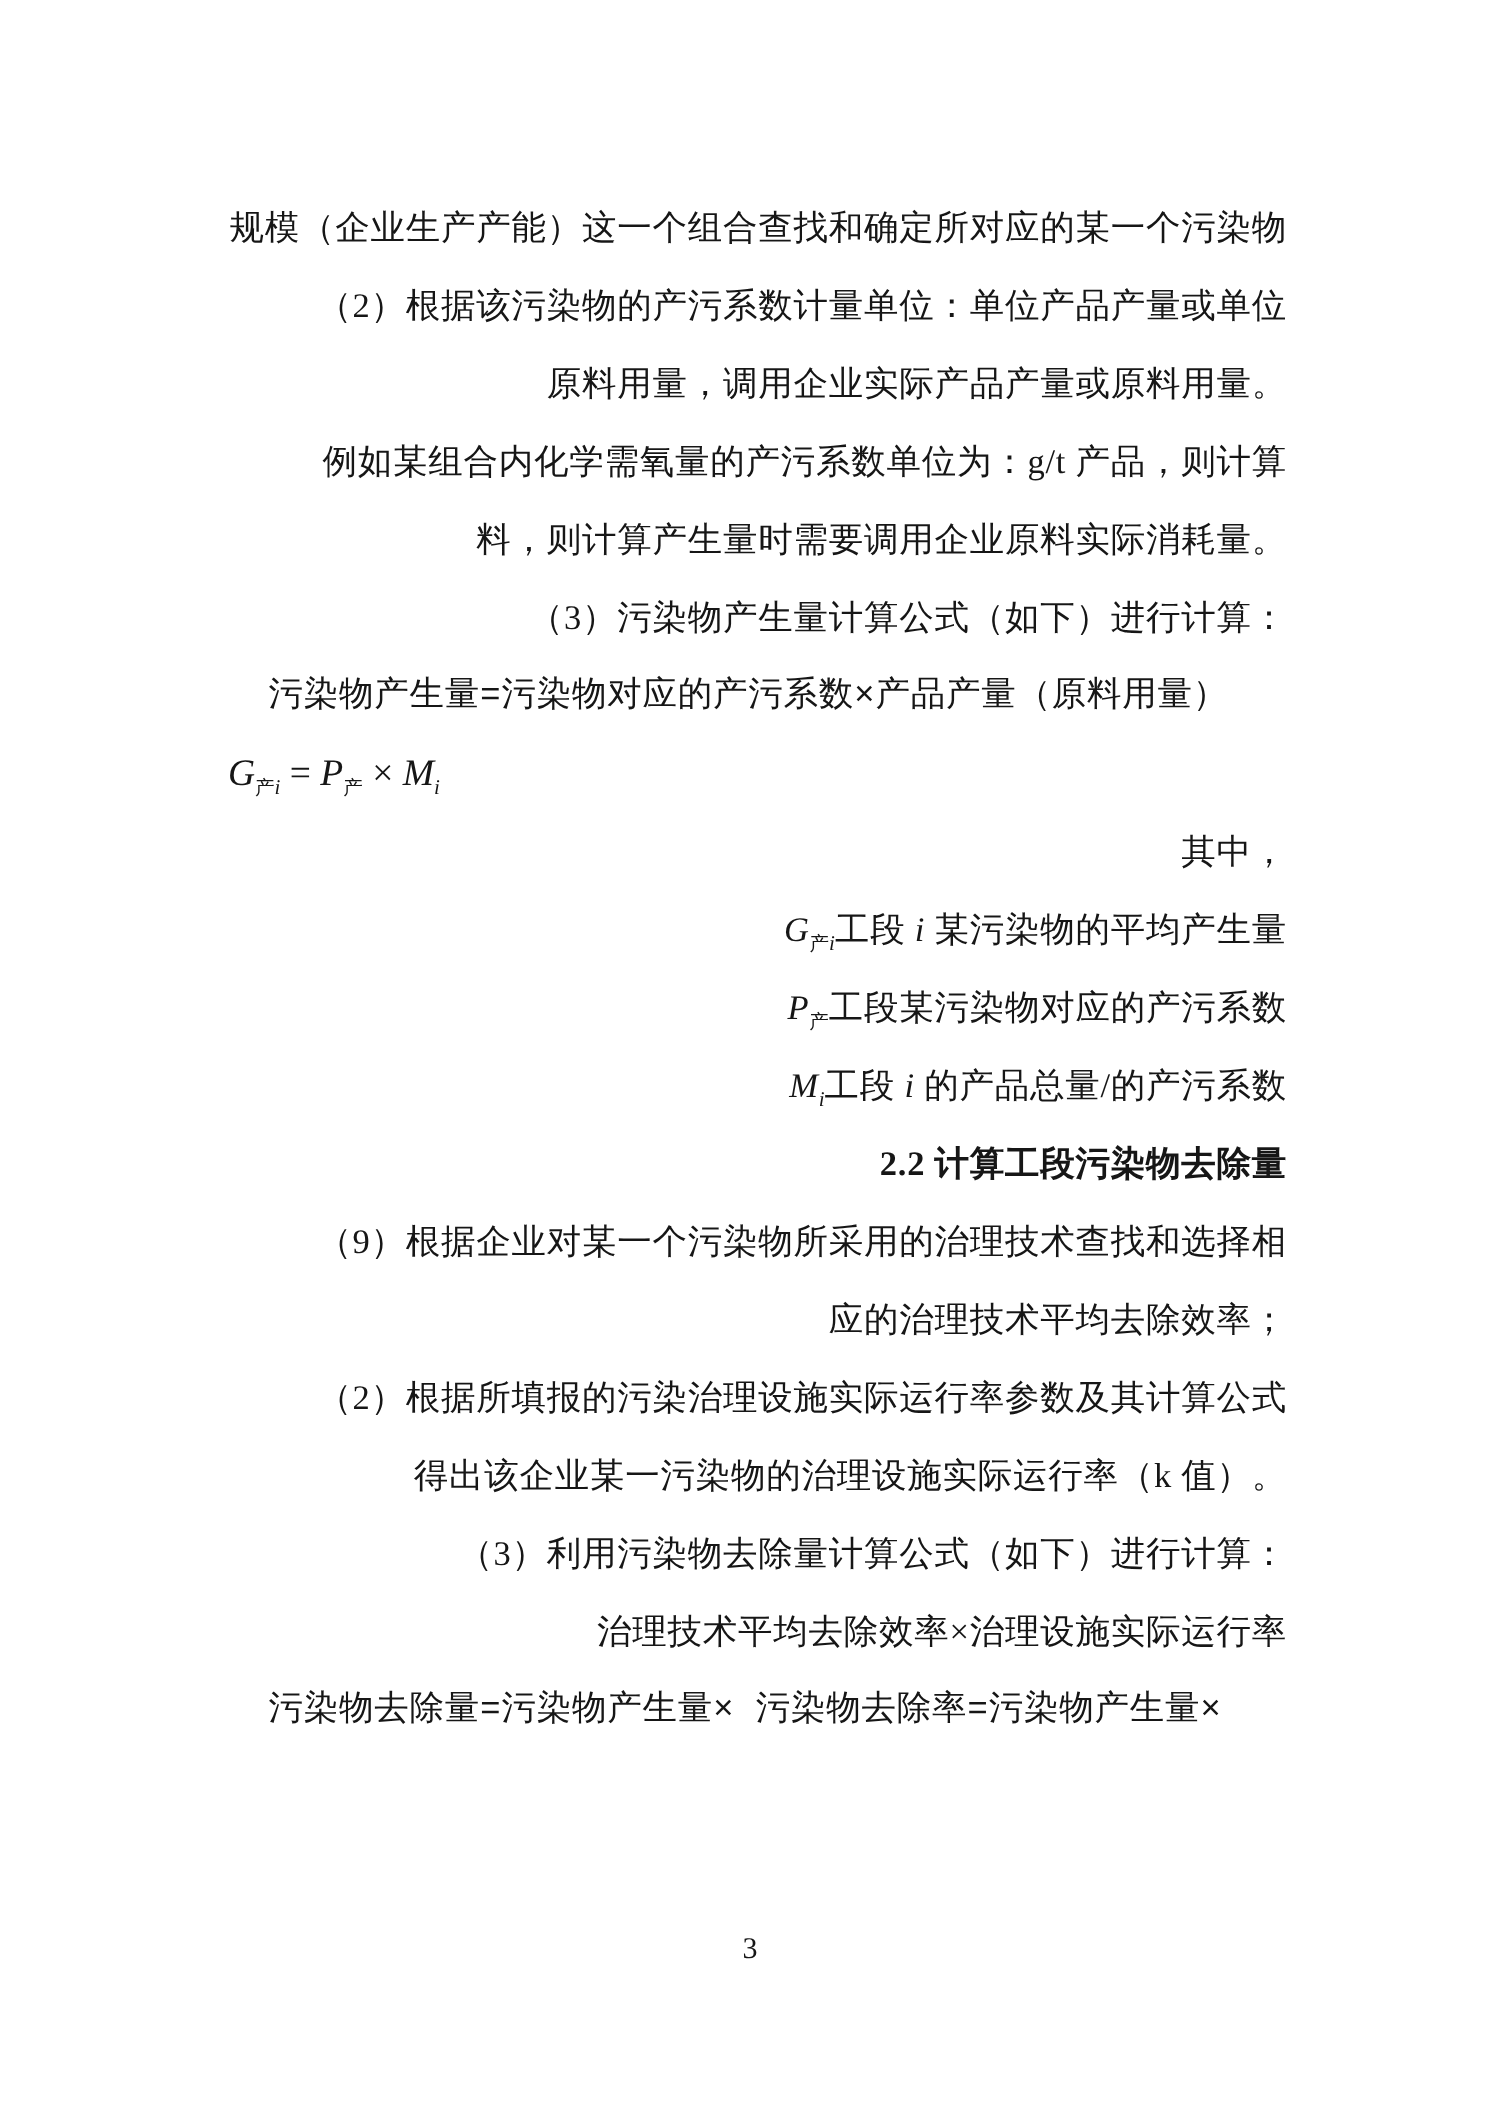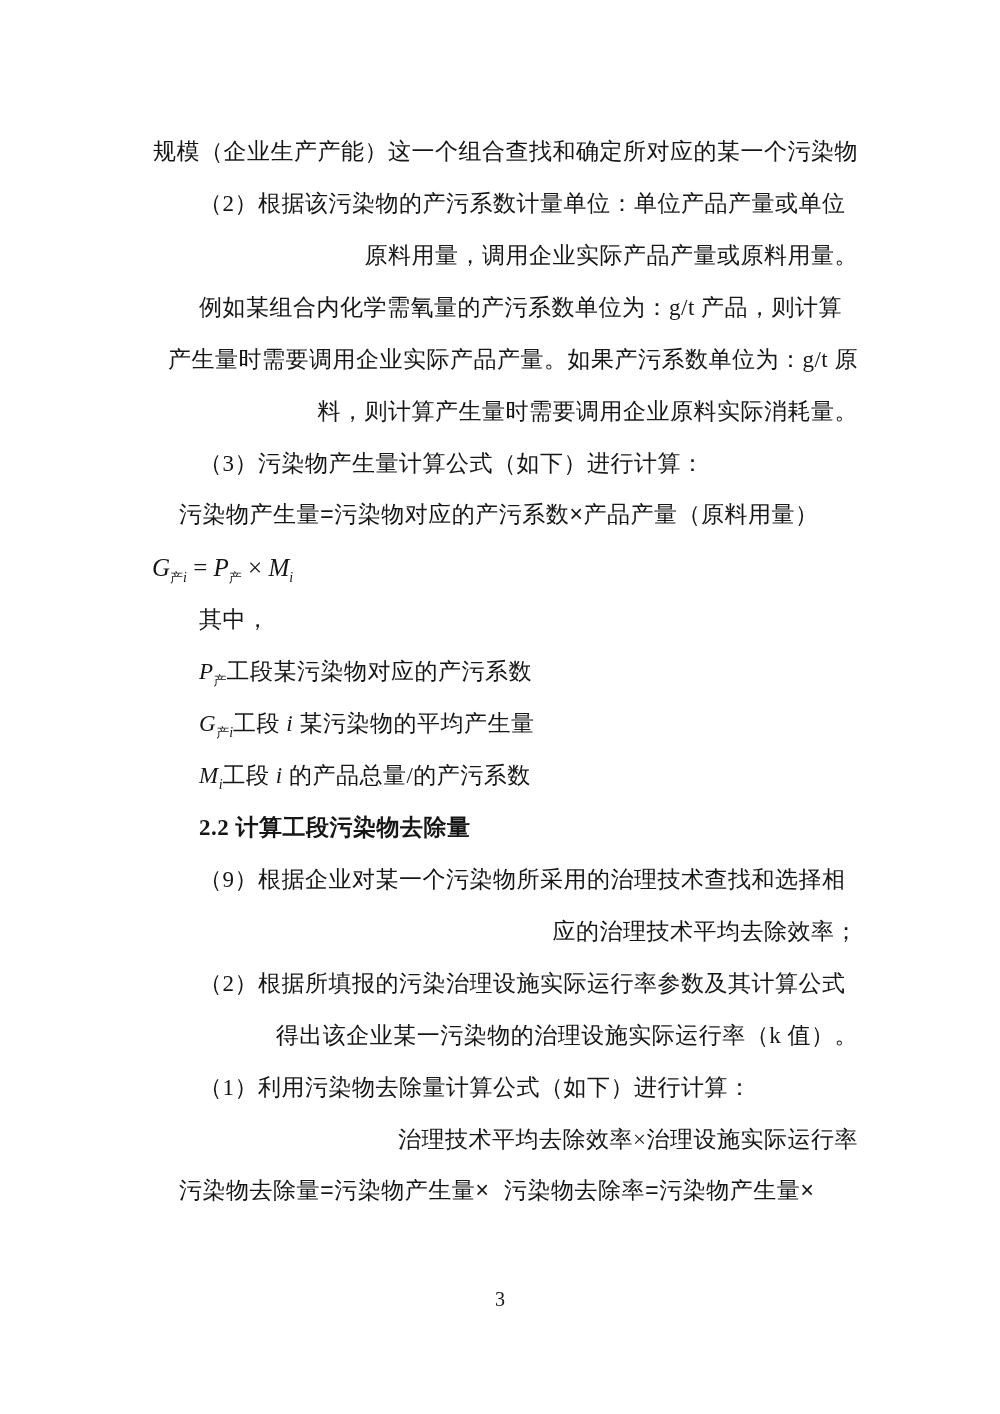--- a/index.html
+++ b/index.html
@@ -24,21 +24,21 @@
   }
   .line {
     height: 52px;
     line-height: 52px;
     font-size: 23px;
     letter-spacing: 0.5px;
     white-space: nowrap;
   }
   .indent-none   { padding-left: 0; text-align: right; }
   .indent-small  { padding-left: 27px; font-family: Liberation Mono, monospace; }
-  .indent-two    { padding-left: 47px; }
+  .indent-two    { padding-left: 47px; text-align: right; }
   .line-heading  { font-weight: bold; }
   .line-formula  {
     text-align: left;
     font-size: 25px;
     letter-spacing: 0;
   }
   .run-normal { font-style: normal; }
   .run-bold   { font-weight: bold; }
   .run-italic { font-style: italic; }
   .run-subscript {
@@ -64,32 +64,31 @@
 </style>
 </head>
 <body>
 
 <div class="page">
   <div class="doc" id="doc-body">
       <div class="line line-body indent-none"><span class="run-normal">规模（企业生产产能）这一个组合查找和确定所对应的某一个污染物</span></div>
       <div class="line line-body indent-two"><span class="run-normal">（2）根据该污染物的产污系数计量单位：单位产品产量或单位</span></div>
       <div class="line line-body indent-none"><span class="run-normal">原料用量，调用企业实际产品产量或原料用量。</span></div>
       <div class="line line-body indent-two"><span class="run-normal">例如某组合内化学需氧量的产污系数单位为：g/t 产品，则计算</span></div>
-      <div class="line line-body indent-none"><span class="run-normal">产生量时需要调用企业实际产品产量。如果产污系数单位为：g/t 原</span></div>
       <div class="line line-body indent-none"><span class="run-normal">料，则计算产生量时需要调用企业原料实际消耗量。</span></div>
       <div class="line line-body indent-two"><span class="run-normal">（3）污染物产生量计算公式（如下）进行计算：</span></div>
       <div class="line line-body indent-small"><span class="run-normal">污染物产生量=污染物对应的产污系数×产品产量（原料用量）</span></div>
       <div class="line line-formula indent-none"><span class="run-italic">G</span><span class="run-subscript">产</span><span class="run-subscript-italic">i</span><span class="run-normal"> = </span><span class="run-italic">P</span><span class="run-subscript">产</span><span class="run-normal"> × </span><span class="run-italic">M</span><span class="run-subscript-italic">i</span></div>
       <div class="line line-body indent-two"><span class="run-normal">其中，</span></div>
+      <div class="line line-body indent-two"><span class="run-italic">G</span><span class="run-subscript">产</span><span class="run-subscript-italic">i</span><span class="run-normal">工段 </span><span class="run-italic">i</span><span class="run-normal"> 某污染物的平均产生量</span></div>
       <div class="line line-body indent-two"><span class="run-italic">P</span><span class="run-subscript">产</span><span class="run-normal">工段某污染物对应的产污系数</span></div>
-      <div class="line line-body indent-two"><span class="run-italic">G</span><span class="run-subscript">产</span><span class="run-subscript-italic">i</span><span class="run-normal">工段 </span><span class="run-italic">i</span><span class="run-normal"> 某污染物的平均产生量</span></div>
       <div class="line line-body indent-two"><span class="run-italic">M</span><span class="run-subscript-italic">i</span><span class="run-normal">工段 </span><span class="run-italic">i</span><span class="run-normal"> 的产品总量/的产污系数</span></div>
       <div class="line line-heading indent-two"><span class="run-bold">2.2 计算工段污染物去除量</span></div>
       <div class="line line-body indent-two"><span class="run-normal">（9）根据企业对某一个污染物所采用的治理技术查找和选择相</span></div>
       <div class="line line-body indent-none"><span class="run-normal">应的治理技术平均去除效率；</span></div>
       <div class="line line-body indent-two"><span class="run-normal">（2）根据所填报的污染治理设施实际运行率参数及其计算公式</span></div>
       <div class="line line-body indent-none"><span class="run-normal">得出该企业某一污染物的治理设施实际运行率（k 值）。</span></div>
-      <div class="line line-body indent-two"><span class="run-normal">（1）利用污染物去除量计算公式（如下）进行计算：</span></div>
+      <div class="line line-body indent-two"><span class="run-normal">（3）利用污染物去除量计算公式（如下）进行计算：</span></div>
       <div class="line line-body indent-none"><span class="run-normal">治理技术平均去除效率×治理设施实际运行率</span></div>
       <div class="line line-body indent-small"><span class="run-normal">污染物去除量=污染物产生量× 污染物去除率=污染物产生量×</span></div>
     </div>
   <div class="page-number">3</div>
 </div>
 
 </body></html>

